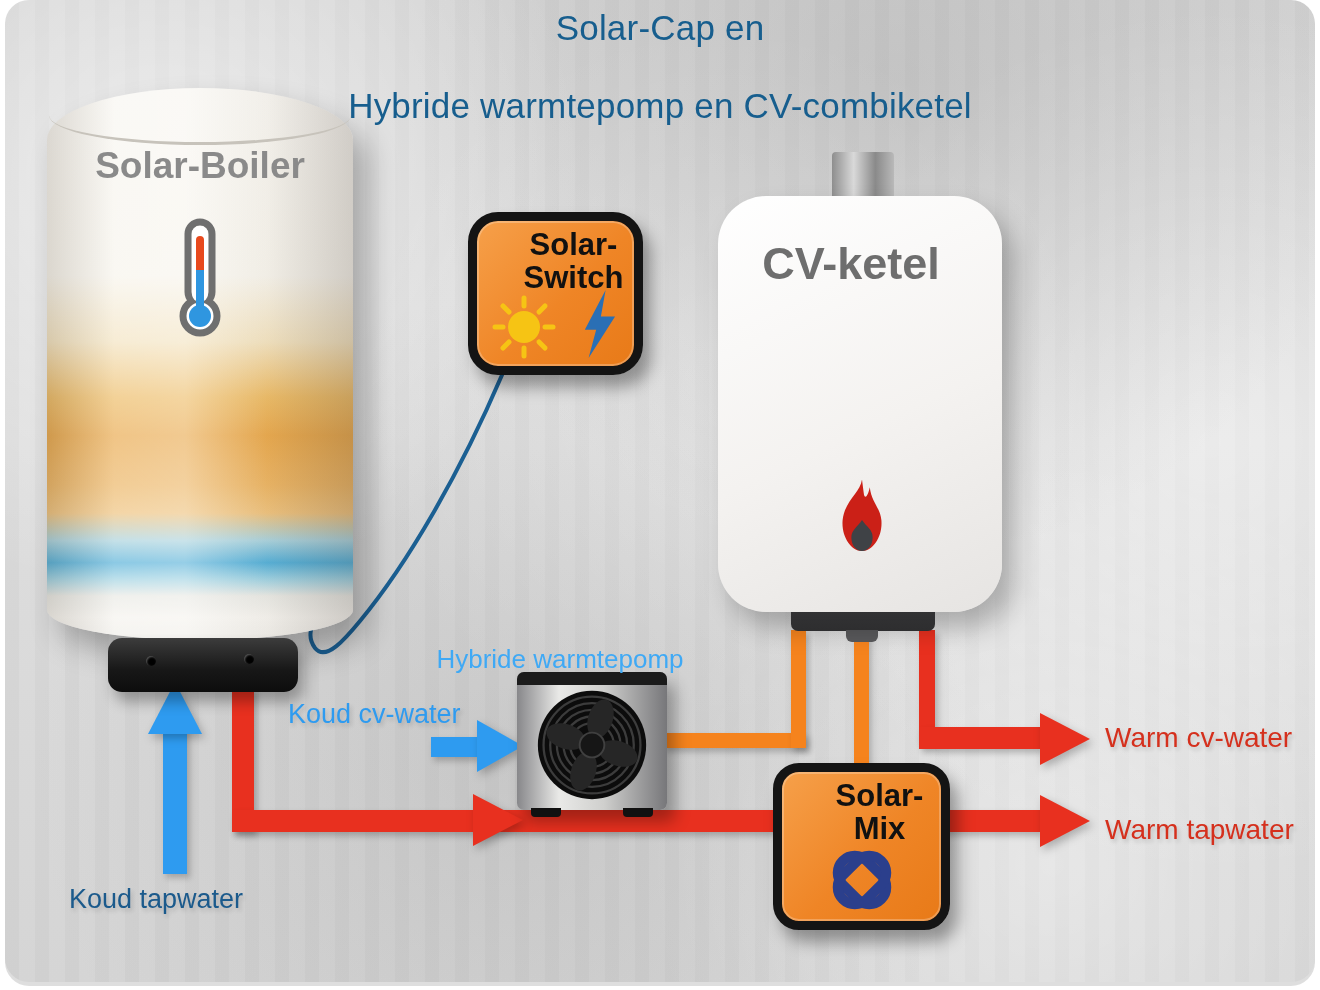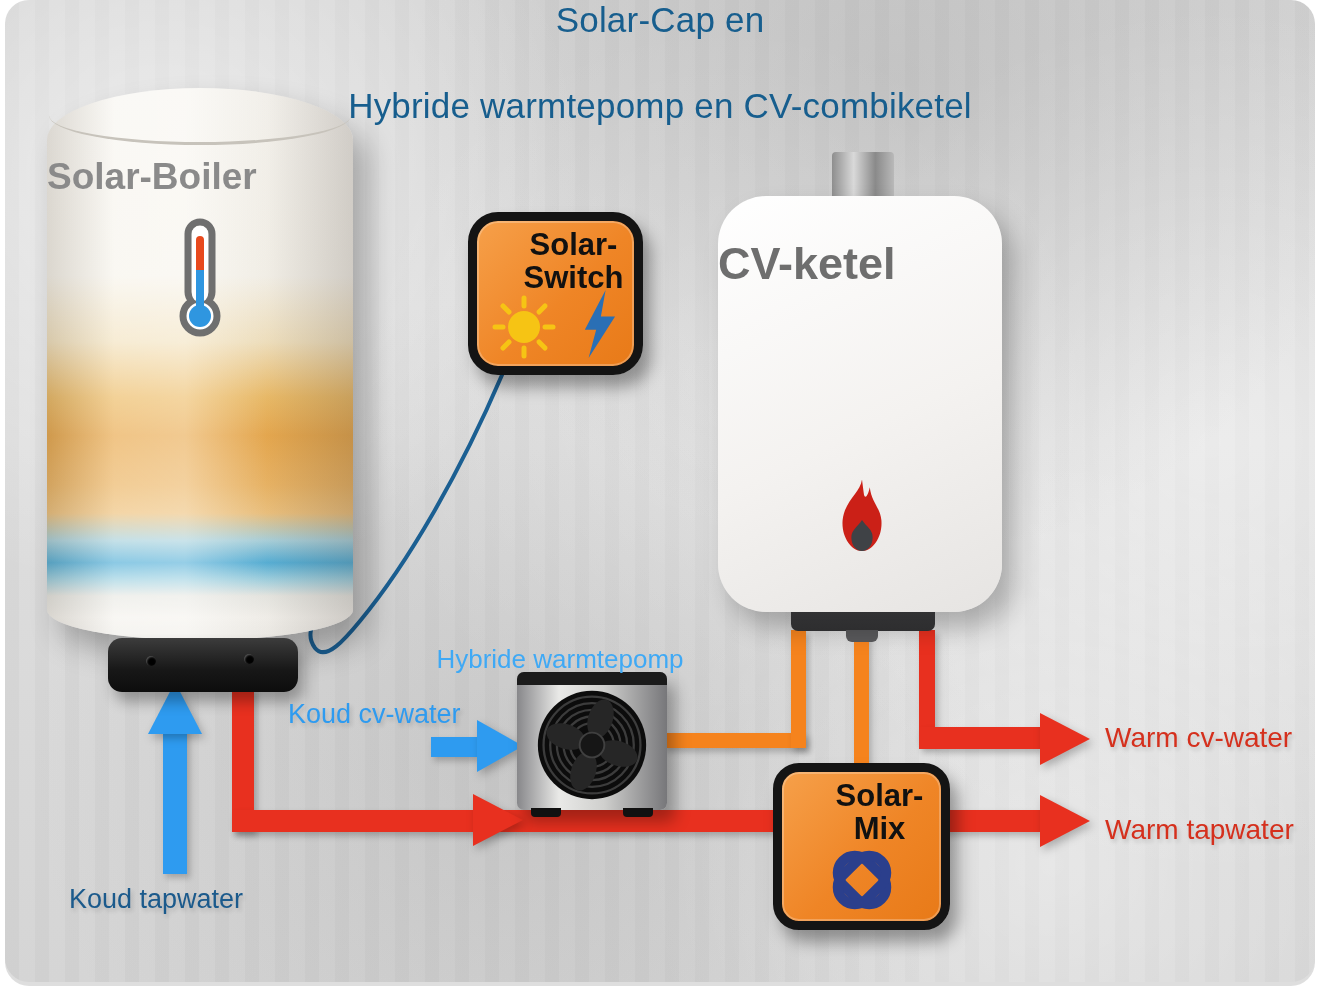--- a/index.html
+++ b/index.html
@@ -36,21 +36,21 @@
         #f8f6f1 0%, #f7f4ec 34%, #f3e3c0 46%,
         #edbc67 56%, #e9a94d 63%, #ecb564 72%, #eec27d 77%,
         #a9d2dd 82%, #55b0d8 86%, #9fd2e2 89%,
         #e9e9e4 92%, #f5f3ee 96%, #efede8 100%);
     box-shadow:14px 18px 30px rgba(0,0,0,0.28);
   }
   .boiler-seam{
     left:44px;top:86px;width:302px;height:56px;border-radius:50%;
     border-bottom:3px solid #c7c3bb;
   }
-  .boiler-label{left:42px;top:156px;width:306px;text-align:left;color:#8a8a8a;font-size:37px;font-weight:bold;}
+  .boiler-label{left:42px;top:145px;width:306px;text-align:center;color:#8a8a8a;font-size:37px;font-weight:bold;}
   .boiler-base{
     left:103px;top:638px;width:190px;height:54px;border-radius:14px;
     background:linear-gradient(180deg,#3c3c3c,#171717 60%,#0d0d0d);
     box-shadow:6px 10px 14px rgba(0,0,0,0.3);
   }
   .screw{position:absolute;width:10px;height:10px;border-radius:50%;background:#000;box-shadow:inset 1px 1px 2px rgba(255,255,255,0.35);}
   
   .badge{
     border:9px solid #141414;border-radius:30px;
     background:linear-gradient(135deg,#f6a04a,#ef8526 55%,#e87a18);
@@ -61,21 +61,21 @@
   .flue{
     left:827px;top:152px;width:62px;height:50px;
     background:linear-gradient(90deg,#8e8e8e,#d9d9d9 35%,#8a8a8a 70%,#b9b9b9);
     border-radius:4px 4px 0 0;
   }
   .cv-body{
     left:713px;top:196px;width:284px;height:416px;border-radius:48px;
     background:linear-gradient(155deg,#ffffff 0%,#f4f2f0 55%,#e6e4e2 100%);
     box-shadow:12px 16px 26px rgba(0,0,0,0.25);
   }
-  .cv-label{left:713px;top:238px;width:266px;color:#6e6e6e;font-size:45px;font-weight:bold;}
+  .cv-label{left:713px;top:238px;width:266px;text-align:center;color:#6e6e6e;font-size:45px;font-weight:bold;}
   .cv-base{
     left:786px;top:600px;width:144px;height:31px;border-radius:7px;
     background:linear-gradient(180deg,#4a4a4c,#333335);
   }
   .cv-stub{left:841px;top:630px;width:32px;height:12px;border-radius:0 0 6px 6px;background:#59595b;}
   
   .pump-label{left:415px;top:644px;width:280px;text-align:center;color:#3fa9f5;font-size:26px;}
   .pump-body{
     left:512px;top:672px;width:150px;height:138px;border-radius:7px;
     background:linear-gradient(90deg,#87878a,#e9e9e7 28%,#cfcfcd 58%,#77777a);
@@ -97,21 +97,21 @@
   .lbl-lightblue{color:#2e9bf0;}
   .lbl-darkblue{color:#1b5a8c;}
   .lbl-red{color:#d5301d;font-size:28px;}
   .z1{z-index:1}.z2{z-index:2}.z3{z-index:3}.z4{z-index:4}.z5{z-index:5}.z6{z-index:6}
 </style>
 </head>
 <body>
 
 <div class="panel">
 
-  <div class="abs title-line z6" style="top:0;">Solar-Cap en</div>
+  <div class="abs title-line z6" style="top:8px;">Solar-Cap en</div>
   <div class="abs title-line z6" style="top:58px;margin-top:28px;">Hybride warmtepomp en CV-combiketel</div>
 
   <svg class="abs z1" style="left:295px;top:365px;" width="215" height="305" viewBox="0 0 215 305">
     <path d="M 202 10 C 160 108, 108 198, 60 256 C 46 273, 26 297, 15 283 C 7 272, 10 258, 21 252" fill="none" stroke="#1b5f92" stroke-width="4" stroke-linecap="round"></path>
   </svg>
 
   <div class="abs pipe pipe-blue z2" style="left:158px;top:726px;width:24px;height:148px;"></div>
   <div class="abs tri tri-up-blue z3" style="left:143px;top:682px;"></div>
 
   <div class="abs pipe pipe-red z2" style="left:227px;top:688px;width:22px;height:144px;"></div>

